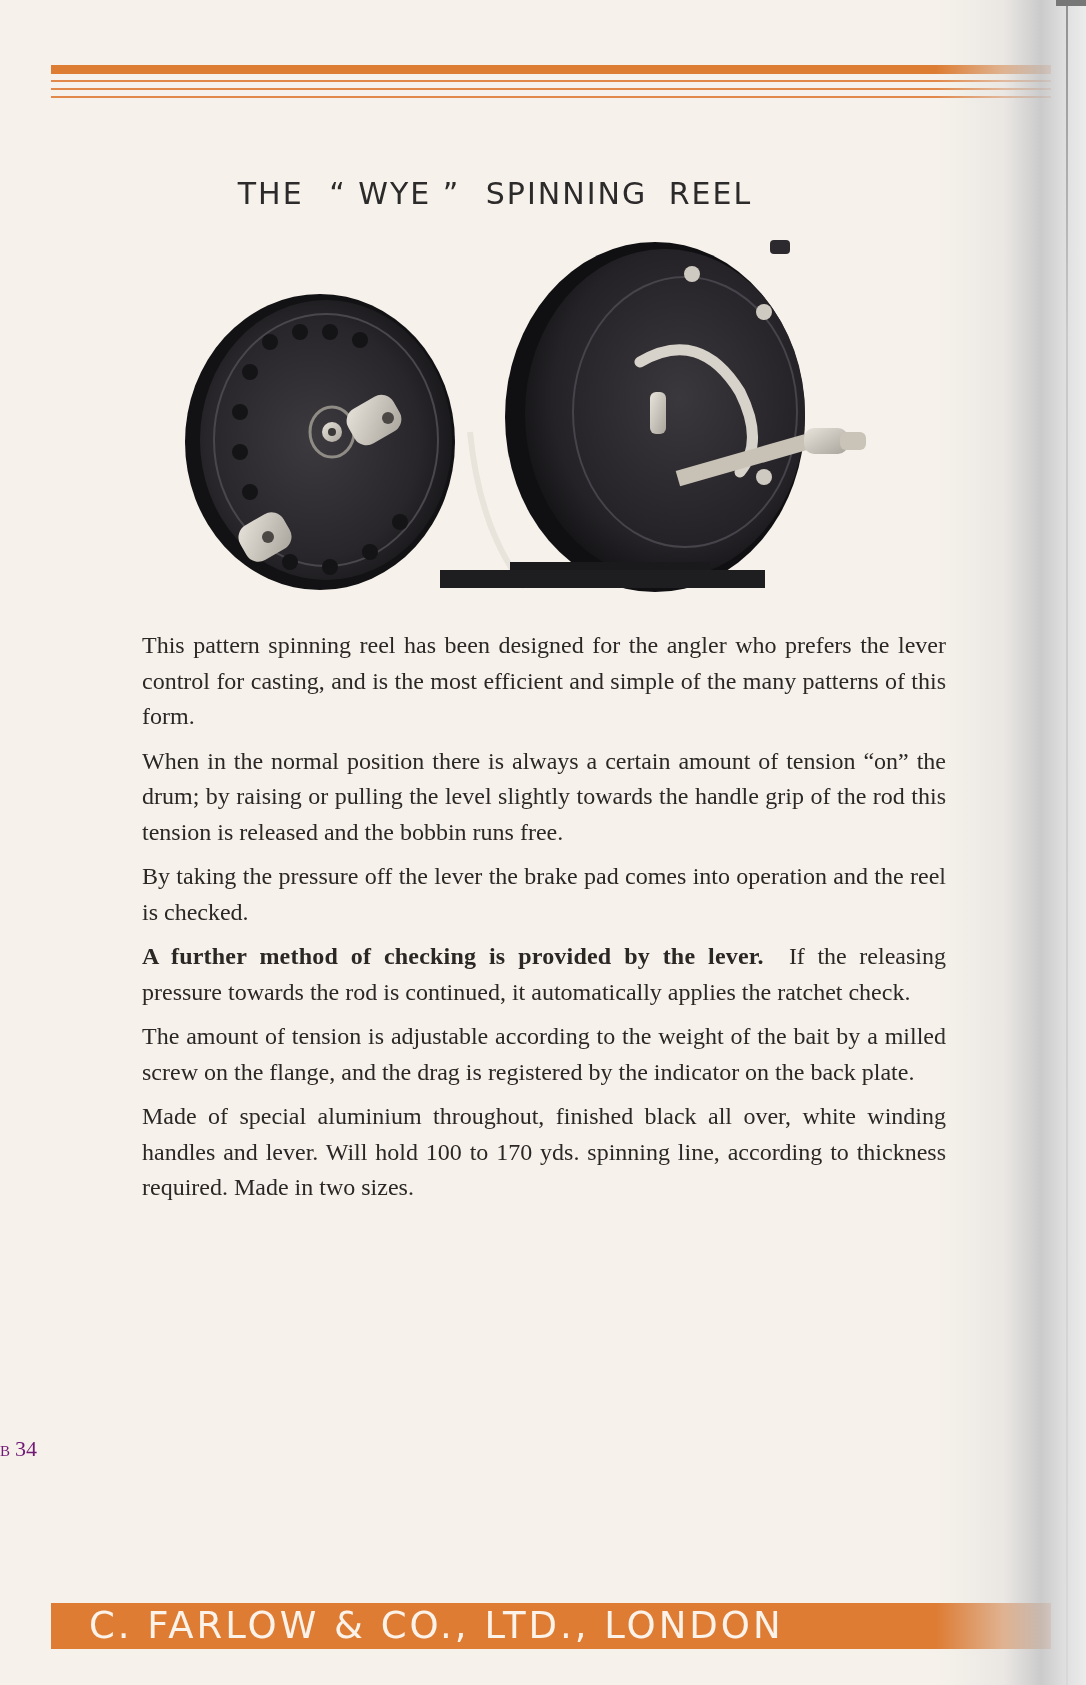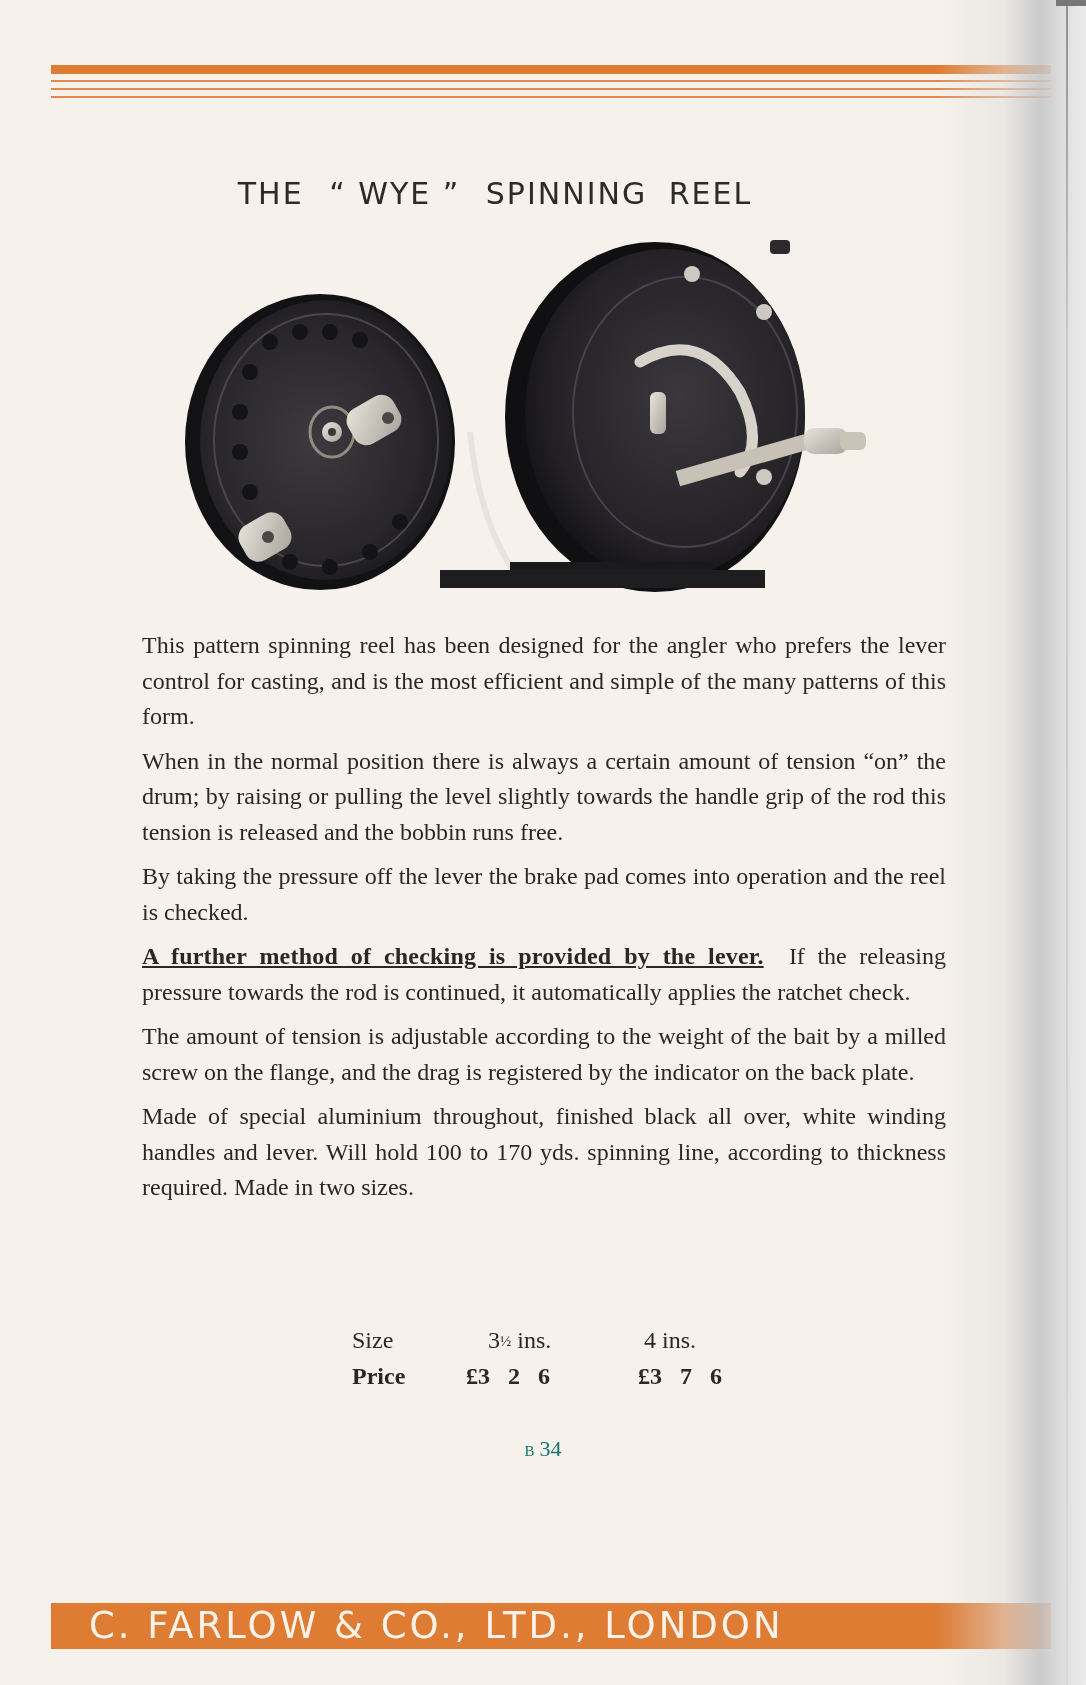--- a/index.html
+++ b/index.html
@@ -93,21 +93,20 @@
       color: #2b2725;
       text-align: justify;
     }
     .body-text p {
       margin: 0 0 9px 0;
       text-align: justify;
     }
     .body-text p.bold-lead .lead {
       font-weight: bold;
       letter-spacing: 0.2px;
-      text-decoration: underline;
     }
 
     .spec-table {
       position: absolute;
       left: 352px; top: 1327px;
       font-size: 24px;
       color: #2b2725;
     }
     .spec-row {
       display: flex;
@@ -122,23 +121,23 @@
     .spec-row .c2 { width: 140px; }
     .spec-row.price .c1, .spec-row.price .c2 { font-weight: bold; word-spacing: 12px; }
     .spec-row.size .c1 { padding-left: 22px; width: 150px; }
     .spec-row.size .c2 { padding-left: 6px; }
     .frac { font-size: 15px; vertical-align: 2px; }
 
     .page-number {
       position: absolute;
       left: 0; top: 1436px;
       width: 1086px;
-      text-align: center;
+      text-align: left;
       font-size: 22px;
-      color: #0f766e;
+      color: #701a75;
     }
     .page-number .prefix { font-size: 15px; margin-right: 5px; }
 
     .footer-band {
       position: absolute;
       left: 51px; top: 1603px;
       width: 1000px; height: 46px;
       background: #de7c34;
       color: #fbf3ea;
       font-family: "DejaVu Sans", "Liberation Sans", sans-serif;
@@ -240,32 +239,20 @@
 
   <div class="body-text">
     <p>This pattern spinning reel has been designed for the angler who prefers the lever control for casting, and is the most efficient and simple of the many patterns of this form.</p>
     <p>When in the normal position there is always a certain amount of tension “on” the drum; by raising or pulling the level slightly towards the handle grip of the rod this tension is released and the bobbin runs free.</p>
     <p>By taking the pressure off the lever the brake pad comes into operation and the reel is checked.</p>
     <p class="bold-lead"><span class="lead">A further method of checking is provided by the lever.</span>&nbsp;&nbsp;<span>If the releasing pressure towards the rod is continued, it automatically applies the ratchet check.</span></p>
     <p>The amount of tension is adjustable according to the weight of the bait by a milled screw on the flange, and the drag is registered by the indicator on the back plate.</p>
     <p>Made of special aluminium throughout, finished black all over, white winding handles and lever. Will hold 100 to 170 yds. spinning line, according to thickness required. Made in two sizes.</p>
   </div>
 
-  <div class="spec-table">
-    <div class="spec-row size">
-      <span class="label">Size</span>
-      <span class="c1"><span>3</span><span class="frac">½</span> <span>ins.</span></span>
-      <span class="c2"><span>4</span> <span>ins.</span></span>
-    </div>
-    <div class="spec-row price">
-      <span class="label">Price</span>
-      <span class="c1">£3 2 6</span>
-      <span class="c2">£3 7 6</span>
-    </div>
-  </div>
 
   <div class="page-number">
     <span class="prefix">B</span><span>34</span>
   </div>
 
   <div class="footer-band">
     <span>C. FARLOW &amp; CO., LTD., LONDON</span>
   </div>
 
   <div class="fold-shadow"></div>

